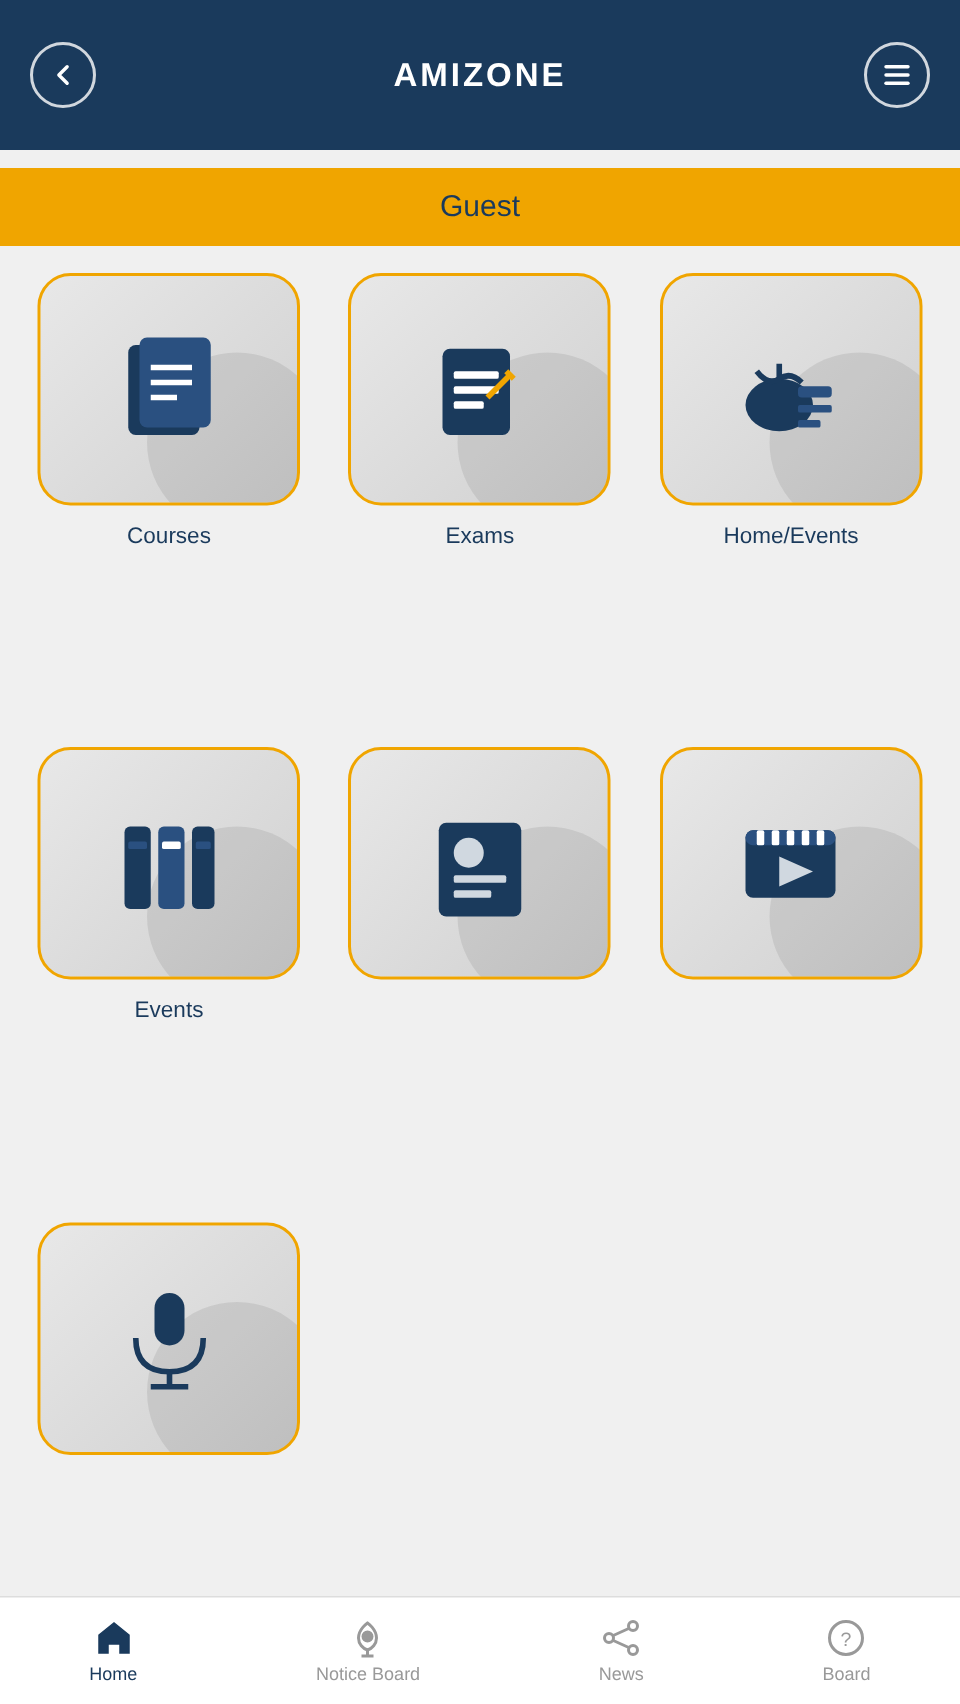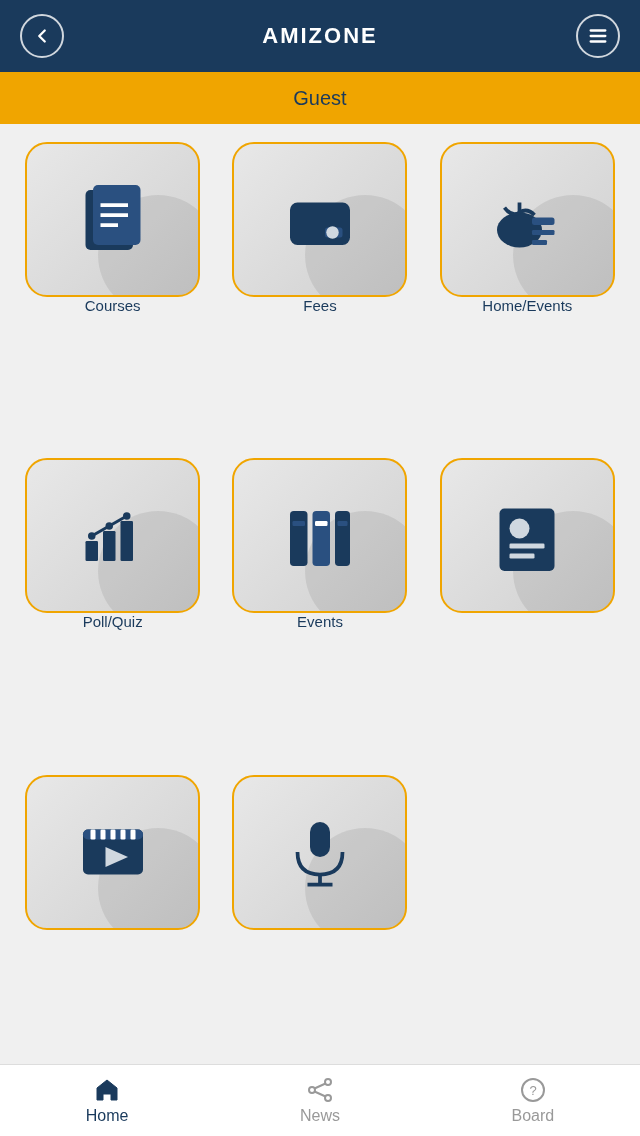--- a/index.html
+++ b/index.html
@@ -9,21 +9,21 @@
       height: 1136px;
       font-family: -apple-system, BlinkMacSystemFont, 'Helvetica Neue', Arial, sans-serif;
       background: #f0f0f0;
       overflow: hidden;
       position: relative;
     }
 
     
     .header {
       background: #1a3a5c;
-      height: 72px;
+      height: 100px;
       display: flex;
       align-items: center;
       justify-content: space-between;
       padding: 0 20px;
     }
     .header-icon-btn {
       width: 44px;
       height: 44px;
       border-radius: 50%;
       border: 2px solid rgba(255,255,255,0.8);
@@ -40,20 +40,21 @@
       letter-spacing: 2px;
     }
 
     
     .guest-bar {
       background: #f0a500;
       height: 52px;
       display: flex;
       align-items: center;
       justify-content: center;
+      margin-top: 12px;
     }
     .guest-bar span {
       color: #1a3a5c;
       font-size: 20px;
       font-weight: 500;
     }
 
     
     .grid-container {
       padding: 18px 18px 0 18px;
@@ -100,21 +101,21 @@
       right: -20px;
       width: 120px;
       height: 120px;
       background: rgba(0,0,0,0.08);
       border-radius: 50%;
       transform: rotate(45deg);
       z-index: 1;
     }
 
     .icon-label {
-      margin-top: 0;
+      margin-top: 12px;
       color: #1a3a5c;
       font-size: 15px;
       font-weight: 500;
       text-align: left;
     }
 
     
     .bottom-nav {
       position: absolute;
       bottom: 0;
@@ -127,21 +128,21 @@
       justify-content: space-around;
     }
     .nav-item {
       display: flex;
       flex-direction: column;
       align-items: center;
       cursor: pointer;
       gap: 3px;
     }
     .nav-item span {
-      font-size: 16px;
+      font-size: 12px;
       color: #999;
     }
     .nav-item.active span {
       color: #1a3a5c;
     }
     .nav-item svg {
       width: 28px;
       height: 28px;
     }
   </style>
@@ -179,61 +180,49 @@
         <line x1="22" y1="28" x2="44" y2="28" stroke="white" stroke-width="3"></line>
         <line x1="22" y1="36" x2="36" y2="36" stroke="white" stroke-width="3"></line>
       </svg>
     </div>
     <span class="icon-label">Courses</span>
   </div>
 
 
 
 
-
-  <div class="grid-item">
-    <div class="icon-box">
-      <svg viewBox="0 0 64 64">
-        <rect x="8" y="18" width="48" height="34" rx="6" ry="6"></rect>
-        <rect x="8" y="26" width="48" height="10"></rect>
-        <rect x="36" y="38" width="14" height="8" rx="2" ry="2" fill="#2a5080"></rect>
-        <circle cx="42" cy="42" r="5" fill="#d0d8e0"></circle>
-      </svg>
-    </div>
-    <span class="icon-label">Fees</span>
-  </div>
+  <div class="grid-item">
+    <div class="icon-box">
+      <svg viewBox="0 0 64 64">
+        <rect x="12" y="10" width="36" height="46" rx="4" ry="4"></rect>
+        <rect x="18" y="22" width="24" height="4" rx="1" fill="white"></rect>
+        <rect x="18" y="30" width="24" height="4" rx="1" fill="white"></rect>
+        <rect x="18" y="38" width="16" height="4" rx="1" fill="white"></rect>
+        <path d="M36 36 L48 24" stroke="#f0a500" stroke-width="3" fill="none"></path>
+        <path d="M46 22 L50 26" stroke="#f0a500" stroke-width="3" fill="none"></path>
+      </svg>
+    </div>
+    <span class="icon-label">Exams</span>
+  </div>
+
 
   <div class="grid-item">
     <div class="icon-box">
       <svg viewBox="0 0 64 64">
         <ellipse cx="26" cy="40" rx="18" ry="14"></ellipse>
         <path d="M26 26 L26 18" stroke="#1a3a5c" stroke-width="3"></path>
         <path d="M14 22 Q20 30 26 26 Q32 22 38 28" fill="none" stroke="#1a3a5c" stroke-width="3"></path>
         <rect x="36" y="30" width="18" height="6" rx="2" ry="2" fill="#2a5080"></rect>
         <rect x="36" y="40" width="18" height="4" rx="1" ry="1" fill="#2a5080"></rect>
         <rect x="36" y="48" width="12" height="4" rx="1" ry="1" fill="#2a5080"></rect>
       </svg>
     </div>
     <span class="icon-label">Home/Events</span>
   </div>
 
-  <div class="grid-item">
-    <div class="icon-box">
-      <svg viewBox="0 0 64 64">
-        <rect x="10" y="36" width="10" height="16" rx="1"></rect>
-        <rect x="24" y="28" width="10" height="24" rx="1"></rect>
-        <rect x="38" y="20" width="10" height="32" rx="1"></rect>
-        <circle cx="15" cy="32" r="3"></circle>
-        <circle cx="29" cy="24" r="3"></circle>
-        <circle cx="43" cy="16" r="3"></circle>
-        <polyline points="15,32 29,24 43,16" fill="none" stroke="#1a3a5c" stroke-width="2.5"></polyline>
-      </svg>
-    </div>
-    <span class="icon-label">Poll/Quiz</span>
-  </div>
 
   <div class="grid-item">
     <div class="icon-box">
       <svg viewBox="0 0 64 64">
         <rect x="8" y="12" width="14" height="44" rx="3" ry="3"></rect>
         <rect x="26" y="12" width="14" height="44" rx="3" ry="3" fill="#2a5080"></rect>
         <rect x="44" y="12" width="12" height="44" rx="3" ry="3"></rect>
         <rect x="10" y="20" width="10" height="4" rx="1" fill="#2a5080"></rect>
         <rect x="28" y="20" width="10" height="4" rx="1" fill="white"></rect>
         <rect x="46" y="20" width="8" height="4" rx="1" fill="#2a5080"></rect>
@@ -286,20 +275,29 @@
 
 <div class="bottom-nav">
 
   <div class="nav-item active">
     <svg viewBox="0 0 28 28" fill="none">
       <path d="M4 12 L14 4 L24 12 L24 24 L18 24 L18 18 L10 18 L10 24 L4 24 Z" fill="#1a3a5c" stroke="#1a3a5c" stroke-width="1"></path>
     </svg>
     <span>Home</span>
   </div>
 
+  <div class="nav-item">
+    <svg viewBox="0 0 28 28" fill="none" stroke="#999" stroke-width="2">
+      <path d="M14 4 C14 4 8 8 8 14 C8 18 11 21 14 22 C17 21 20 18 20 14 C20 8 14 4 14 4Z"></path>
+      <line x1="14" y1="22" x2="14" y2="26"></line>
+      <path d="M10 26 L18 26"></path>
+      <circle cx="14" cy="13" r="3" fill="#999"></circle>
+    </svg>
+    <span>Notice Board</span>
+  </div>
 
   <div class="nav-item">
     <svg viewBox="0 0 28 28" fill="none" stroke="#999" stroke-width="2">
       <circle cx="22" cy="6" r="3"></circle>
       <circle cx="22" cy="22" r="3"></circle>
       <circle cx="6" cy="14" r="3"></circle>
       <line x1="8.5" y1="12.5" x2="19.5" y2="7.5"></line>
       <line x1="8.5" y1="15.5" x2="19.5" y2="20.5"></line>
     </svg>
     <span>News</span>

